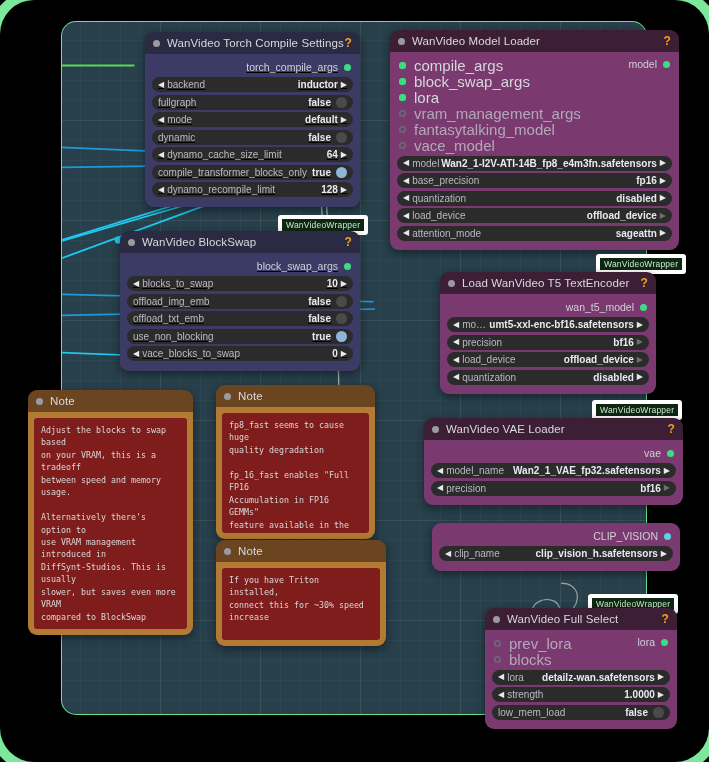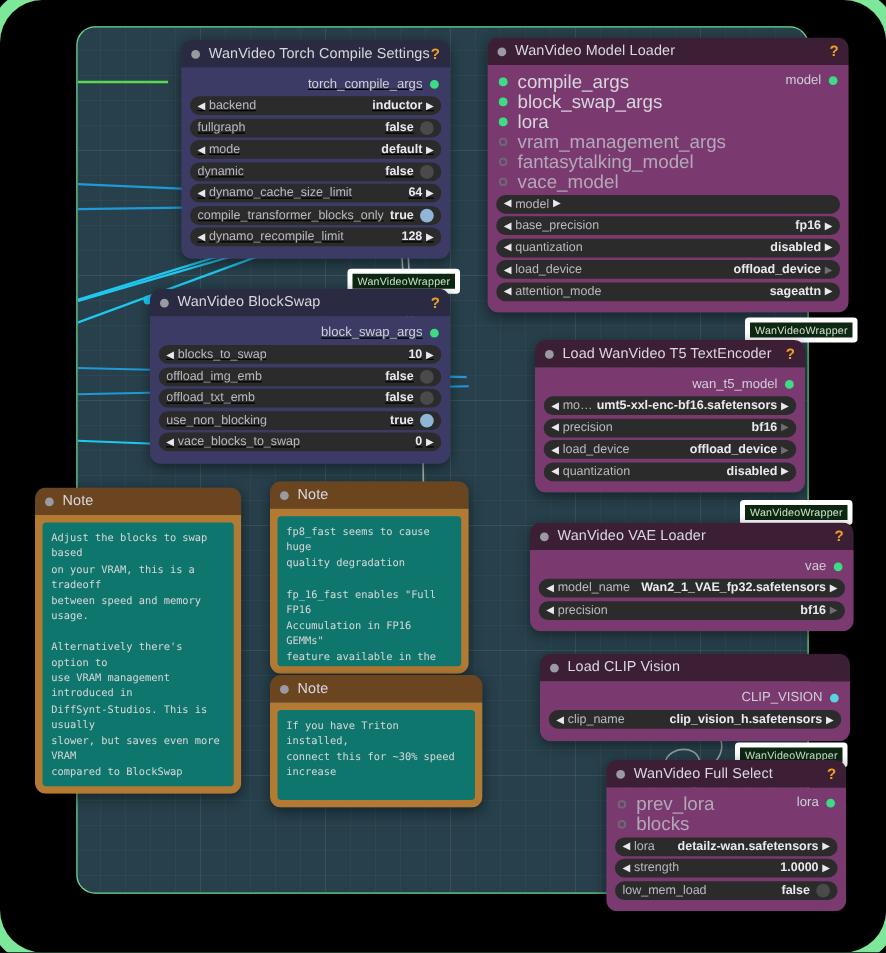--- a/index.html
+++ b/index.html
@@ -56,21 +56,21 @@
   .w .toggle{width:11px;height:11px;border-radius:50%;background:#4a4a4a;margin-left:5px;flex:none;}
   .w .toggle.on{background:#8fb6d6;}
 
   
   .th-blue .title{background:#2a2a42;}
   .th-blue .body{background:#3b3b66;text-decoration:underline;}
   .th-purple .title{background:#3d1f35;}
   .th-purple .body{background:#7a3a70;}
   .th-note .title{background:#6b4520;}
   .th-note .body{background:#b37a33;padding:6px;}
-  .note-text{background:#0f766e;border-radius:3px;padding:6px 7px;
+  .note-text{background:#7f1d1d;border-radius:3px;padding:6px 7px;
              font-family:"DejaVu Sans Mono",monospace;font-size:8.3px;line-height:1.5;
              color:#d8d8d8;white-space:pre-wrap;}
 
   .badge{position:absolute;font-size:8.5px;color:#cfe8cf;background:#0d2713;
          border:4px solid #ffffff;border-radius:3px;padding:1px 4px;letter-spacing:.2px;}
 </style>
 </head>
 <body>
 
 <div id="screen">
@@ -203,20 +203,21 @@
             <div class="in-row">
               <span class="port" style="background: transparent; box-shadow: rgb(107, 107, 120) 0px 0px 0px 1.6px inset;"></span>
               <span style="color: rgb(179, 168, 184);">vace_model</span>
             </div>
           </div>
       </div>
       <div>
           <div class="w">
             <span class="arrL">◀</span>
             <span class="nm">model</span>
+            <span class="vl">Wan2_1-I2V-ATI-14B_fp8_e4m3fn.safetensors</span>
             <span class="arrR">▶</span>
           </div>
           <div class="w">
             <span class="arrL">◀</span>
             <span class="nm">base_precision</span>
             <span class="vl">fp16</span>
             <span class="arrR">▶</span>
           </div>
           <div class="w">
             <span class="arrL">◀</span>
@@ -277,21 +278,21 @@
           <div class="w">
             <span class="arrL">◀</span>
             <span class="nm">vace_blocks_to_swap</span>
             <span class="vl">0</span>
             <span class="arrR">▶</span>
           </div>
         </div>
     </div>
   </div>
 
-  <div class="node th-purple" style="left:428px;top:272px;width:216px">
+  <div class="node th-purple" style="left:440px;top:272px;width:216px">
     <div class="title">
       <span class="dot"></span>
       <span>Load WanVideo T5 TextEncoder</span>
       <span class="help">?</span>
     </div>
     <div class="body">
       <div class="out-row">
         <span>wan_t5_model</span>
         <span class="port" style="background:#3ddc84"></span>
       </div>
@@ -347,25 +348,20 @@
             <span class="arrL">◀</span>
             <span class="nm">precision</span>
             <span class="vl">bf16</span>
             <span class="arrR arr-dim">▶</span>
           </div>
         </div>
     </div>
   </div>
 
   <div class="node th-purple" style="left:432px;top:523px;width:248px">
-    <div class="title">
-      <span class="dot"></span>
-      <span>Load CLIP Vision</span>
-      <span class="help"></span>
-    </div>
     <div class="body">
       <div class="out-row">
         <span>CLIP_VISION</span>
         <span class="port" style="background:#5ad2e0"></span>
       </div>
       <div>
           <div class="w">
             <span class="arrL">◀</span>
             <span class="nm">clip_name</span>
             <span class="vl">clip_vision_h.safetensors</span>

